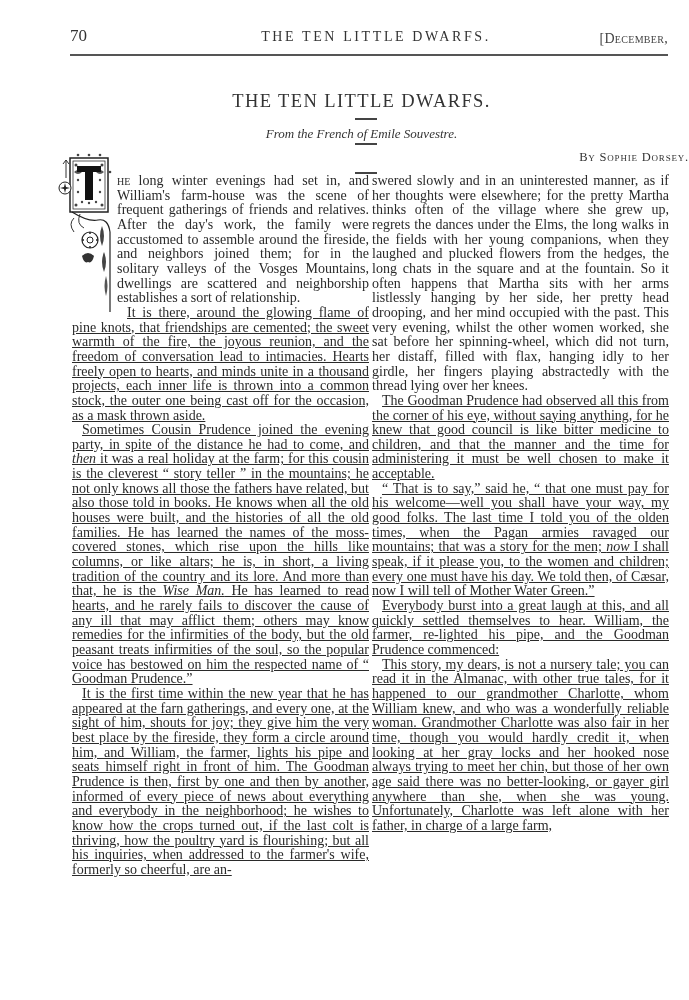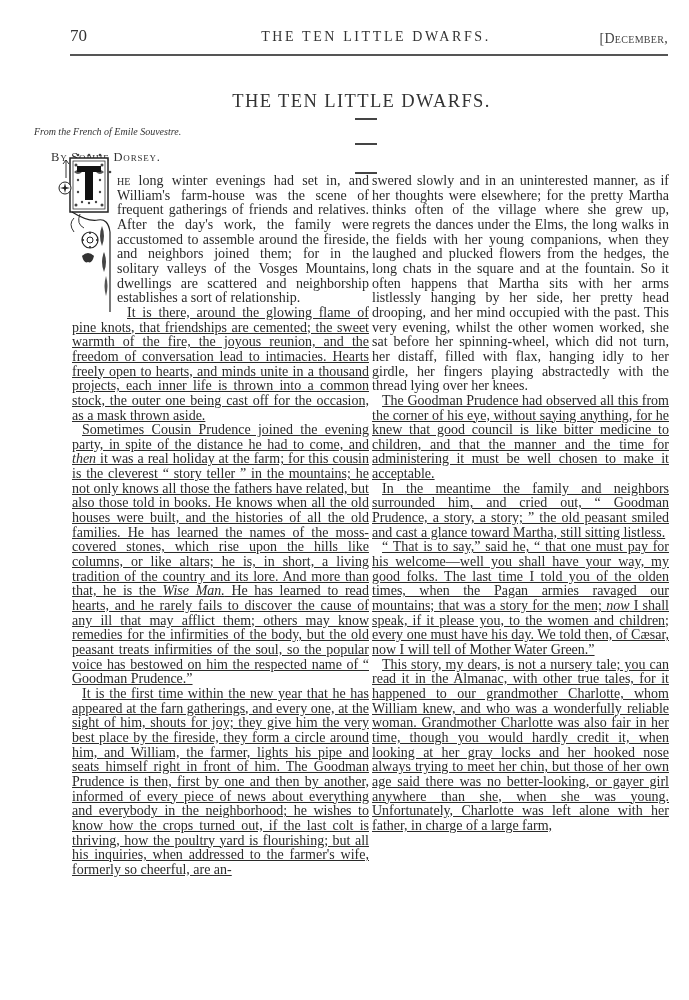--- a/index.html
+++ b/index.html
@@ -30,25 +30,25 @@
       background: #555;
     }
     .title {
       position: absolute; left: 0; right: 0; top: 91px; text-align: center;
       font-size: 18.5px; letter-spacing: 1.4px; color: #333; padding-left: 34px;
     }
     .short-rule {
       position: absolute; width: 22px; height: 1.5px; background: #444;
     }
     .subtitle {
-      position: absolute; left: 0; right: 0; top: 126px; text-align: left;
-      font-size: 10px; font-style: italic; color: #333; padding-left: 34px;
+      position: absolute; left: 0; right: 0; top: 126px; text-align: center;
+      font-size: 13px; font-style: italic; color: #333; padding-left: 34px;
     }
     .byline {
-      position: absolute; left: 0; right: 0; top: 150px; text-align: left;
+      position: absolute; left: 0; right: 0; top: 150px; text-align: right;
       font-size: 12.5px; color: #333; padding-left: 51px;
       font-variant: small-caps; letter-spacing: 0.8px;
     }
     .column {
       position: absolute; top: 174px; width: 297px;
       font-size: 14px; line-height: 14.65px; text-align: justify;
       hyphens: manual;
     }
     .col-left { left: 72px; }
     .col-right { left: 372px; }
@@ -131,16 +131,16 @@
     </span><span class="smallcaps">he</span><span> long winter evenings had set in, and William's farm-house was the scene of frequent gatherings of friends and relatives.  After the day's work, the family were accustomed to assemble around the fireside, and neighbors joined them; for in the solitary valleys of the Vosges Mountains, dwellings are scattered and neighborship establishes a sort of relationship.</span>
   </p>
   <p class="para">It is there, around the glowing flame of pine knots, that friendships are cemented; the sweet warmth of the fire, the joyous reunion, and the freedom of conversation lead to intimacies.  Hearts freely open to hearts, and minds unite in a thousand projects, each inner life is thrown into a common stock, the outer one being cast off for the occasion, as a mask thrown aside.</p>
   <p class="para"><span>Sometimes Cousin Prudence joined the evening party, in spite of the distance he had to come, and </span><em>then</em><span> it was a real holiday at the farm; for this cousin is the cleverest “ story teller ” in the mountains; he not only knows all those the fathers have related, but also those told in books.  He knows when all the old houses were built, and the histories of all the old families.  He has learned the names of the moss-covered stones, which rise upon the hills like columns, or like altars; he is, in short, a living tradition of the country and its lore.  And more than that, he is the </span><em>Wise Man.</em><span>  He has learned to read hearts, and he rarely fails to discover the cause of any ill that may afflict them; others may know remedies for the infirmities of the body, but the old peasant treats infirmities of the soul, so the popular voice has bestowed on him the respected name of “ Goodman Prudence.”</span></p>
   <p class="para">It is the first time within the new year that he has appeared at the farn  gatherings, and every one, at the sight of him, shouts for joy; they give him the very best place by the fireside, they form a circle around him, and William, the farmer, lights his pipe and seats himself right in front of him.  The Goodman Prudence is then, first by one and then by another, informed of every piece of news about everything and everybody in the neighborhood; he wishes to know how the crops turned out, if the last colt is thriving, how the poultry yard is flourishing; but all his inquiries, when addressed to the farmer's wife, formerly so cheerful, are an-</p>
 </div>
 
 <div class="column col-right">
   <p class="cont">swered slowly and in an uninterested manner, as if her thoughts were elsewhere; for the pretty Martha thinks often of the village where she grew up, regrets the dances under the Elms, the long walks in the fields with her young companions, when they laughed and plucked flowers from the hedges, the long chats in the square and at the fountain.  So it often happens that Martha sits with her arms listlessly hanging by her side, her pretty head drooping, and her mind occupied with the past.  This very evening, whilst the other women worked, she sat before her spinning-wheel, which did not turn, her distaff, filled with flax, hanging idly to her girdle, her fingers playing abstractedly with the thread lying over her knees.</p>
   <p class="para">The Goodman Prudence had observed all this from the corner of his eye, without saying anything, for he knew that good council is like bitter medicine to children, and that the manner and the time for administering it must be well chosen to make it acceptable.</p>
-  <p class="para">In the meantime the family and neighbors surrounded him, and cried out, “ Goodman Prudence, a story, a story; ” the old peasant smiled and cast a glance toward Martha, still sitting listless.</p>
   <p class="para"><span>“ That is to say,” said he, “ that one must pay for his welcome—well you shall have your way, my good folks.  The last time I told you of the olden times, when the Pagan armies ravaged our mountains; that was a story for the men; </span><em>now</em><span> I shall speak, if it please you, to the women and children; every one must have his day.  We told then, of Cæsar, now I will tell of Mother Water Green.”</span></p>
+  <p class="para">Everybody burst into a great laugh at this, and all quickly settled themselves to hear.  William, the farmer, re-lighted his pipe, and the Goodman Prudence commenced:</p>
   <p class="para">This story, my dears, is not a nursery tale; you can read it in the Almanac, with other true tales, for it happened to our grandmother Charlotte, whom William knew, and who was a wonderfully reliable woman.  Grandmother Charlotte was also fair in her time, though you would hardly credit it, when looking at her gray locks and her hooked nose always trying to meet her chin, but those of her own age said there was no better-looking, or gayer girl anywhere than she, when she was young.  Unfortunately, Charlotte was left alone with her father, in charge of a large farm,</p>
 </div>
 
 </body></html>

